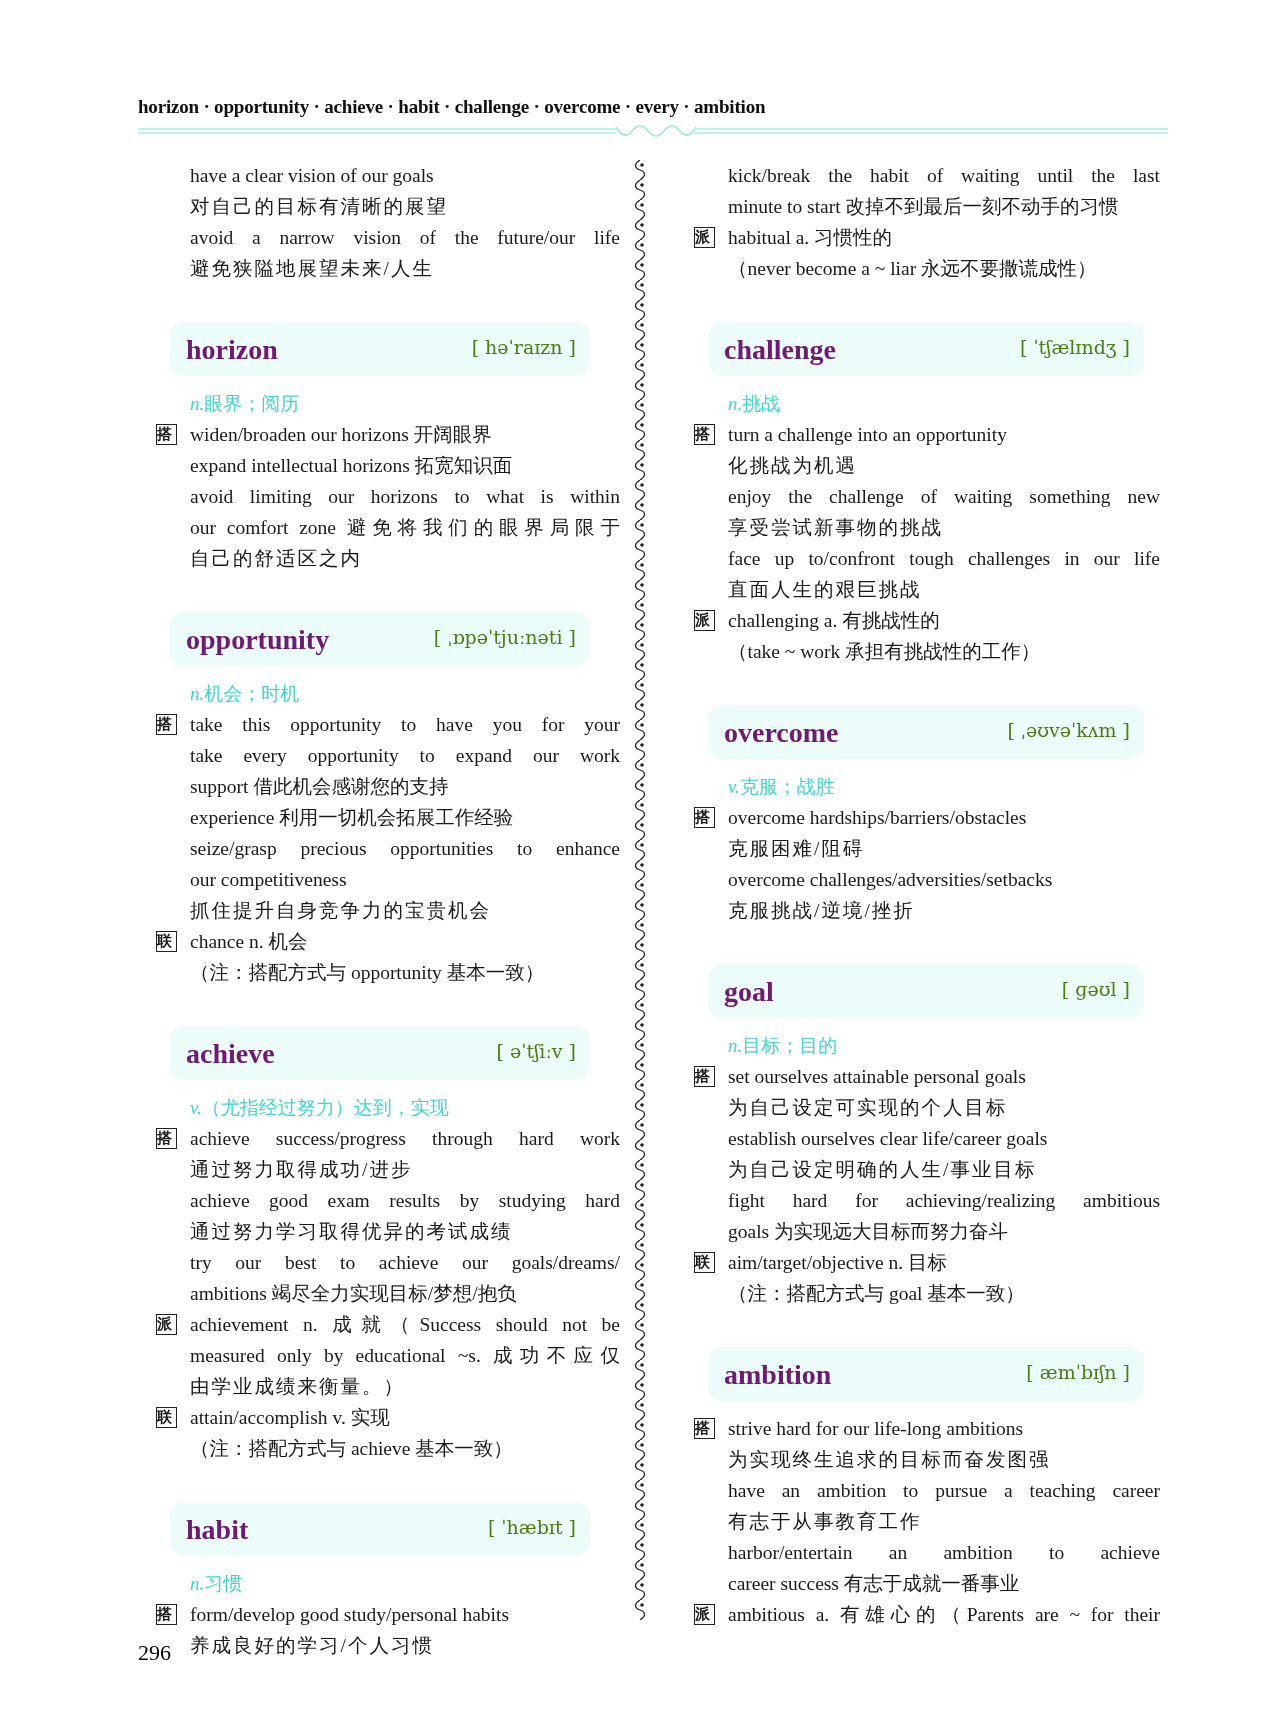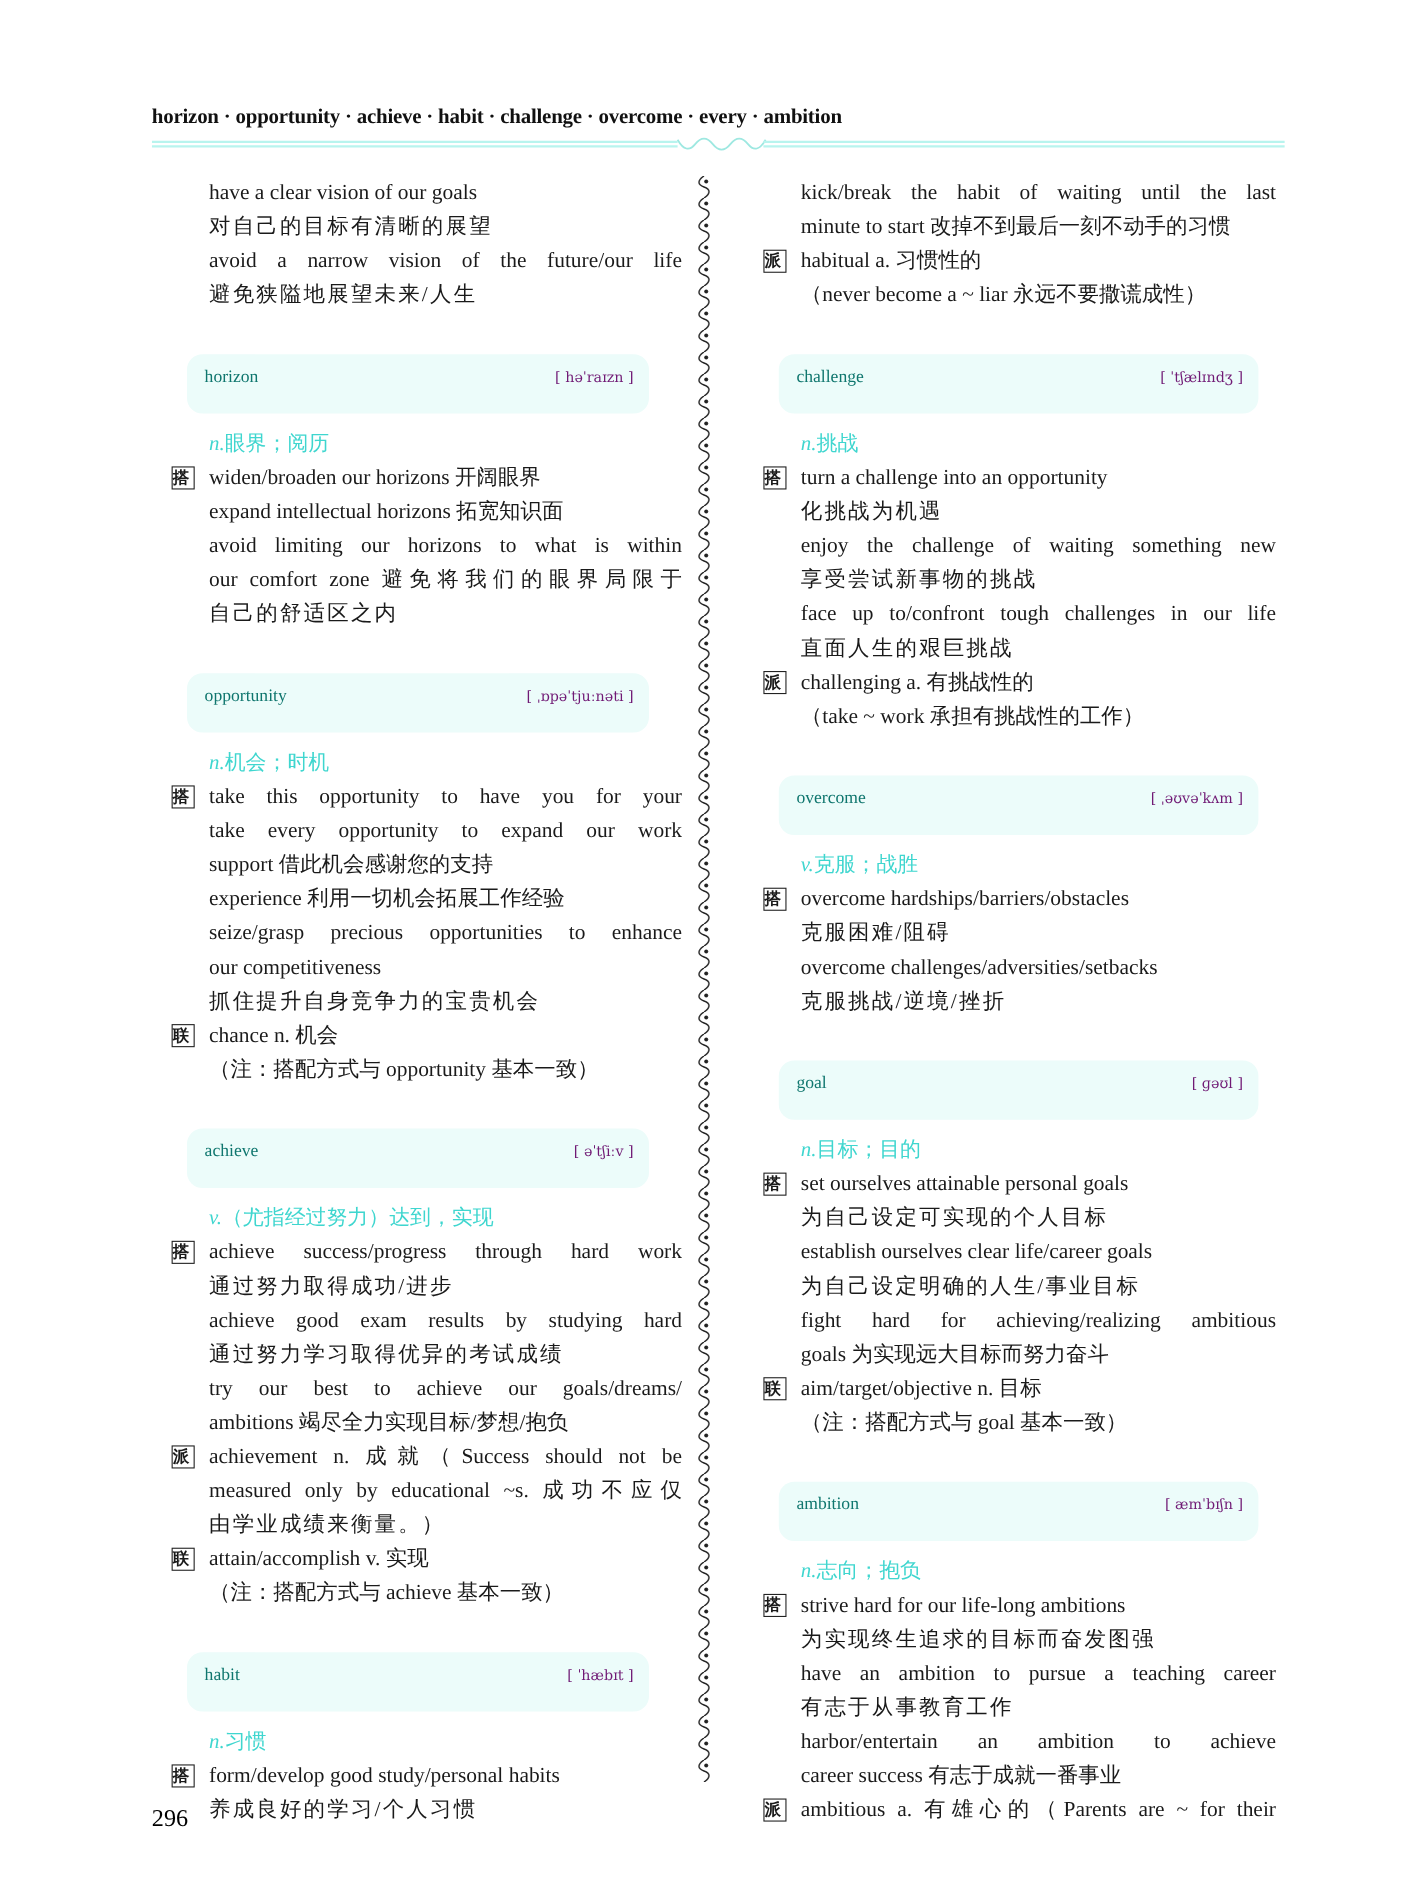--- a/index.html
+++ b/index.html
@@ -31,25 +31,25 @@
     font-family: "DejaVu Sans", sans-serif; font-weight: bold; letter-spacing: 0;
   }
 
   .headword-box {
     position: relative; margin-left: -20px; width: 420px; height: 54px;
     background: #ecfcfa; border-radius: 14px; margin-top: 38px; margin-bottom: 12px;
   }
   .col.right .headword-box { width: 436px; }
   .headword-box .hw {
     position: absolute; left: 16px; top: 12px;
-    font-family: "Liberation Serif", serif; font-weight: normal; font-size: 16px; color: #0f766e;
+    font-family: "Liberation Serif", serif; font-weight: bold; font-size: 28px; color: #701a75;
   }
   .headword-box .ipa {
     position: absolute; right: 14px; top: 14px;
-    font-family: "DejaVu Serif", serif; font-size: 13px; color: #701a75;
+    font-family: "DejaVu Serif", serif; font-size: 19px; color: #4d7c0f;
   }
 
   .pos-line {
     font-family: "DejaVu Sans", sans-serif; font-size: 19px; line-height: 31px; height: 31px;
     color: #3fd6cf; white-space: nowrap;
   }
   .pos-line .pos { font-family: "Liberation Serif", serif; font-style: italic; }
 
   .page-number {
     position: absolute; left: 138px; top: 1640px;
@@ -196,21 +196,20 @@
     <div class="line last">goals 为实现远大目标而努力奋斗</div>
     <div class="line last"><span class="tag">联</span><span>aim/target/objective n. 目标</span></div>
     <div class="line last">（注：搭配方式与 goal 基本一致）</div>
   </div>
 
   <div>
     <div class="headword-box">
       <span class="hw">ambition</span>
       <span class="ipa">[ æmˈbɪʃn ]</span>
     </div>
-    <div class="pos-line"><span class="pos">n.</span><span>志向；抱负</span></div>
     <div class="line last"><span class="tag">搭</span><span>strive hard for our life-long ambitions</span></div>
     <div class="line zh last">为实现终生追求的目标而奋发图强</div>
     <div class="line">have an ambition to pursue a teaching career</div>
     <div class="line zh last">有志于从事教育工作</div>
     <div class="line">harbor/entertain an ambition to achieve</div>
     <div class="line last">career success 有志于成就一番事业</div>
     <div class="line"><span class="tag">派</span><span>ambitious a. 有雄心的（Parents are ~ for their</span></div>
   </div>
 </div>
 

